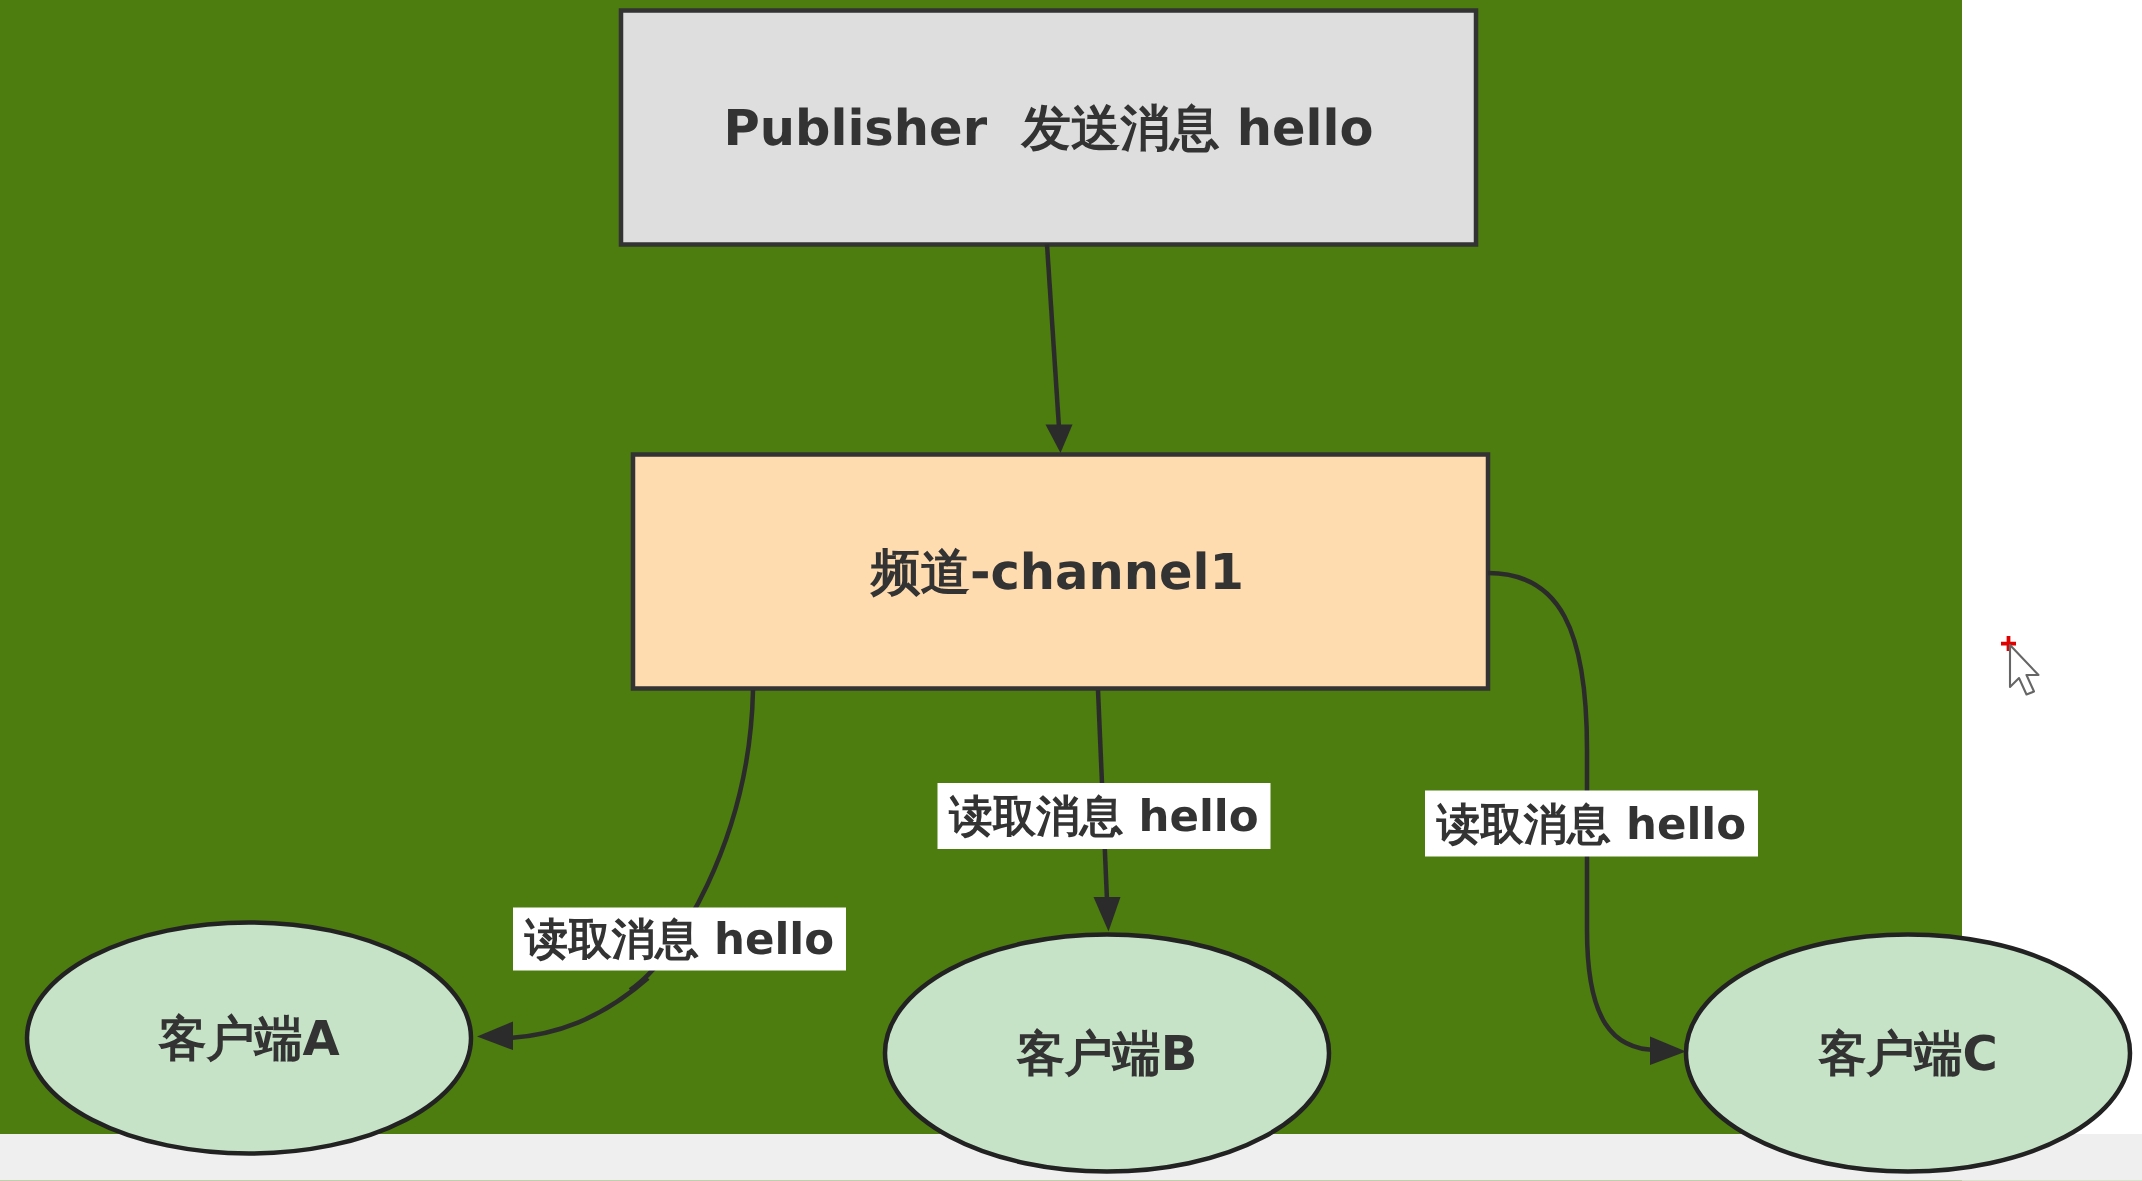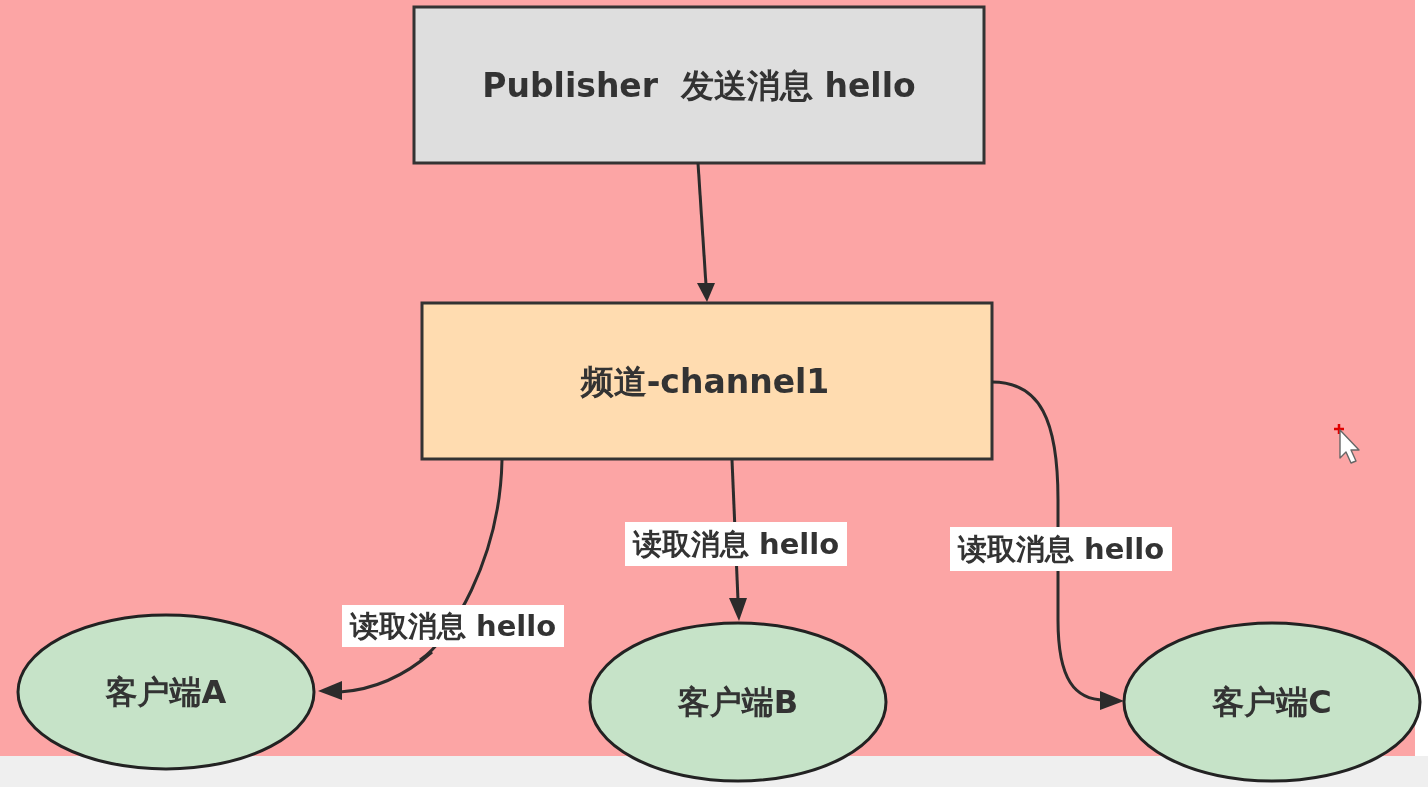--- a/index.html
+++ b/index.html
@@ -6,23 +6,23 @@
       margin: 0;
       padding: 0;
       width: 1428px;
       height: 787px;
       overflow: hidden;
       background: #ffffff;
       font-family: "DejaVu Sans", "Liberation Sans", sans-serif;
     }
     .canvas {
       position: relative;
-      width: 1415px;
+      width: 1308px;
       height: 787px;
-      background: #fca5a5;
+      background: #4d7c0f;
     }
     .bottom-band {
       position: absolute;
       left: 0;
       top: 756px;
       width: 1428px;
       height: 31px;
       background: #efefef;
     }
     svg.edges {

